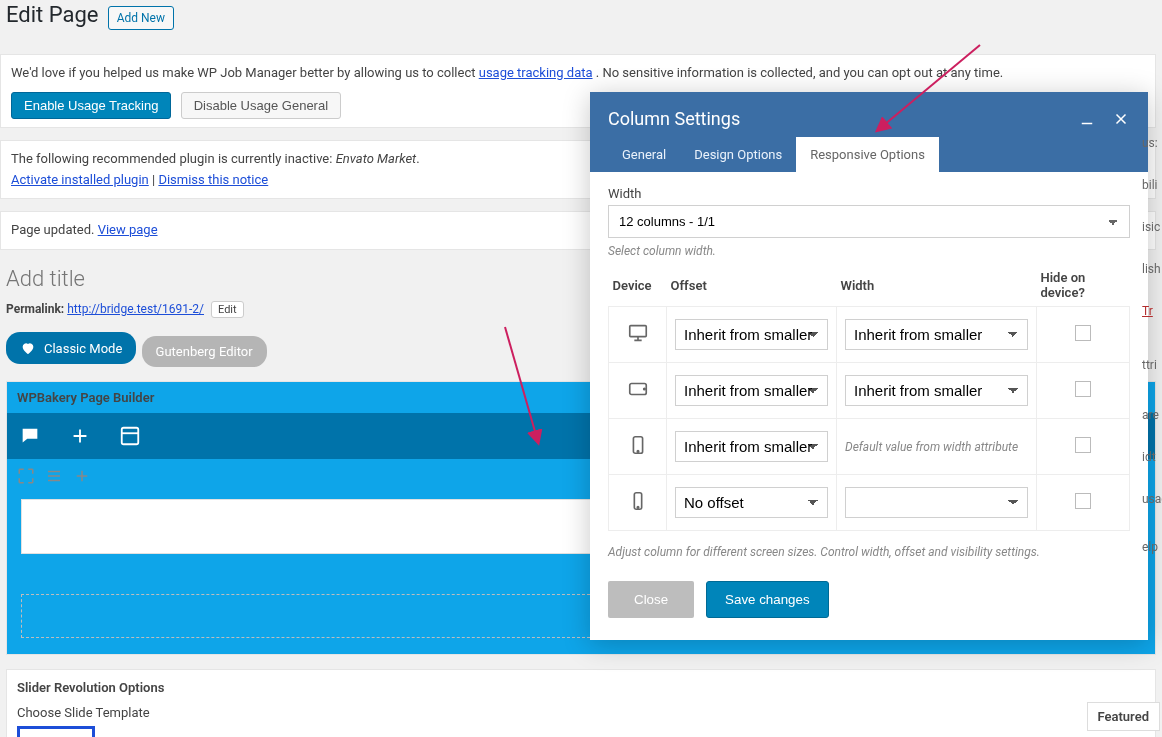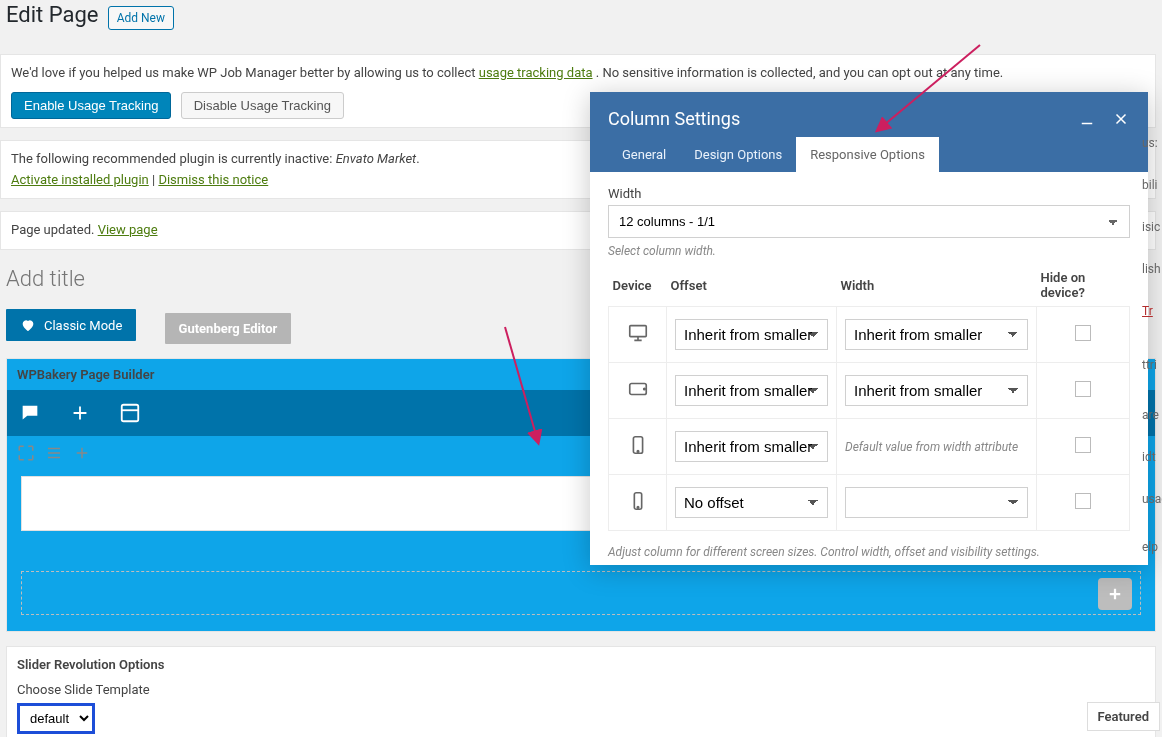--- a/index.html
+++ b/index.html
@@ -6,21 +6,21 @@
   body {
     font-family: -apple-system, BlinkMacSystemFont, "Segoe UI", Roboto, Arial, sans-serif;
     font-size: 13px;
     color: #444;
     background: #f1f1f1;
     width: 1162px;
     height: 737px;
     overflow: hidden;
     position: relative;
   }
-  a { color: #4d7c0f; text-decoration: underline; cursor: pointer; }
+  a { color: #1d4ed8; text-decoration: underline; cursor: pointer; }
 
   .page-header { padding: 2px 0 24px 6px; }
   .page-title { font-size: 22px; font-weight: 400; font-family: "Segoe UI", Roboto, sans-serif; display: inline-block; color:#23282d;}
   .add-new-btn {
     display: inline-block; margin-left: 6px; padding: 4px 8px;
     border: 1px solid #0073aa; color: #0073aa; border-radius: 3px;
     font-size: 12px; cursor: pointer; background:#f7f7f7;
   }
 
   .panel {
@@ -49,25 +49,25 @@
   .permalink { font-size: 12px; margin-top:6px; }
   .permalink a { text-decoration: underline; }
   .edit-chip {
     display:inline-block; border:1px solid #ccc; padding:1px 6px;
     font-size:11px; border-radius:3px; margin-left:4px; cursor:pointer; background:#fff;
   }
 
   .mode-row { margin: 14px 6px; }
   .mode-btn {
     display:inline-flex; align-items:center; gap:8px;
-    padding: 8px 14px; border-radius:1px; font-size:13px; cursor:pointer;
+    padding: 8px 14px; border-radius:14px; font-size:13px; cursor:pointer;
     color:#fff;
   }
   .mode-btn.classic { background:#0073aa; }
-  .mode-btn.gutenberg { background:#b5b5b5; margin-left:25px;font-weight:bold; }
+  .mode-btn.gutenberg { background:#b5b5b5; margin-left:2px; }
   .heart { width:16px; height:16px; display:inline-block; }
 
   .wpb-box {
     background:#0ea5e9; border:1px solid #e5e5e5; margin: 10px 6px 14px 6px;
   }
   .wpb-title { padding:8px 10px; font-weight:600; }
   .wpb-toolbar {
     background:#0073aa; height:46px; display:flex; align-items:center; gap:28px;
     padding-left:12px;
   }
@@ -181,40 +181,45 @@
   <span class="add-new-btn">Add New</span>
 </div>
 
 <div class="panel wide">
   <div style="margin-bottom:8px;">
     <span>We'd love if you helped us make WP Job Manager better by allowing us to collect </span>
     <a>usage tracking data</a>
     <span>. No sensitive information is collected, and you can opt out at any time.</span>
   </div>
   <button class="btn-blue">Enable Usage Tracking</button>
-  <button class="btn-grey">Disable Usage Tracking</button>
+  <button class="btn-grey">Disable Usage General</button>
 </div>
 
 <div class="panel wide">
   <div>
     <span>The following recommended plugin is currently inactive: </span>
     <span class="plugin-name">Envato Market</span><span>.</span>
   </div>
   <a>Activate installed plugin</a>
   <span> | </span>
   <a>Dismiss this notice</a>
 </div>
 
 <div class="panel wide">
   <span>Page updated.</span>
   <a>View page</a>
 </div>
 
 <div class="title-block">
   <input class="add-title-input" placeholder="Add title" style="">
+  <div class="permalink">
+    <strong>Permalink:</strong>
+    <a>http://bridge.test/1691-2/</a>
+    <span class="edit-chip">Edit</span>
+  </div>
 </div>
 
 <div class="mode-row">
   <span class="mode-btn classic">
     <svg class="heart" viewBox="0 0 24 24" fill="#fff">
         <path d="M12 21s-8-5.3-8-11a5 5 0 0 1 8-4 5 5 0 0 1 8 4c0 5.7-8 11-8 11z"></path>
       </svg>
     <span>Classic Mode</span>
   </span>
   <span class="mode-btn gutenberg">
@@ -344,20 +349,24 @@
                 <circle cx="12" cy="19" r="0.8" fill="#666"></circle>
               </svg></td>
           <td class="selcell"><select class="tsel"><option>No offset</option></select></td>
           <td class="selcell"><select class="tsel"><option></option></select></td>
           <td><span class="chk"></span></td>
         </tr>
       </tbody>
     </table>
     <div class="field-hint" style="margin-top:14px;">Adjust column for different screen sizes. Control width, offset and visibility settings.</div>
   </div>
+  <div class="modal-footer">
+    <button class="btn-close-flat">Close</button>
+    <button class="btn-save">Save changes</button>
+  </div>
 </div>
 
 <svg class="arrow" style="left:500px; top:322px;" width="60" height="140">
   <defs>
       <marker id="ah1" markerWidth="8" markerHeight="8" refX="6" refY="4" orient="auto">
         <path d="M0 0L8 4L0 8z" fill="#cc1f5f"></path>
       </marker>
     </defs>
   <line x1="5" y1="5" x2="38" y2="120" stroke="#cc1f5f" stroke-width="2" marker-end="url(#ah1)"></line>
 </svg>

